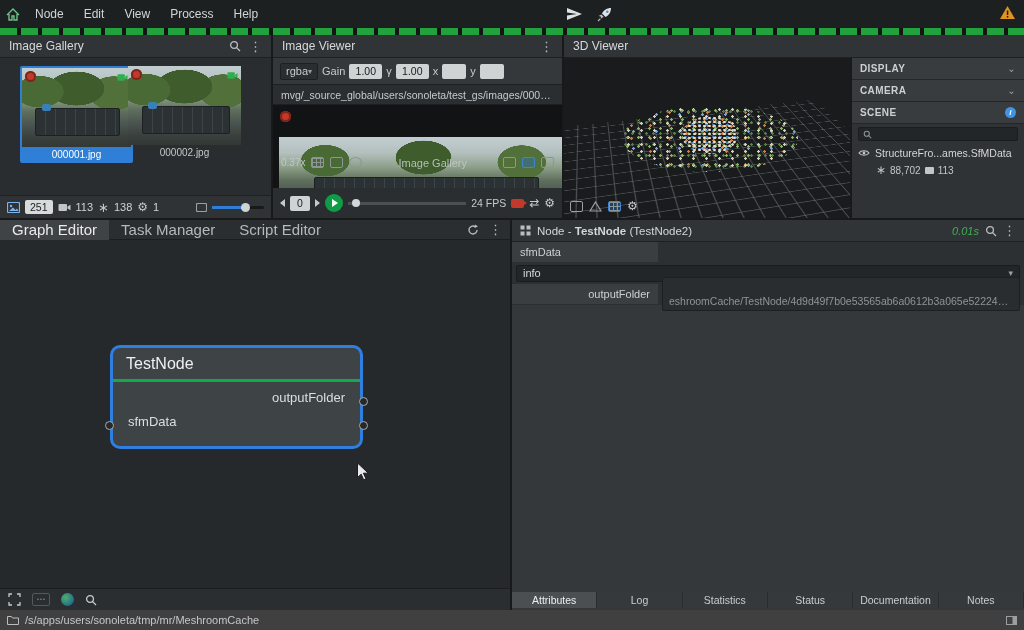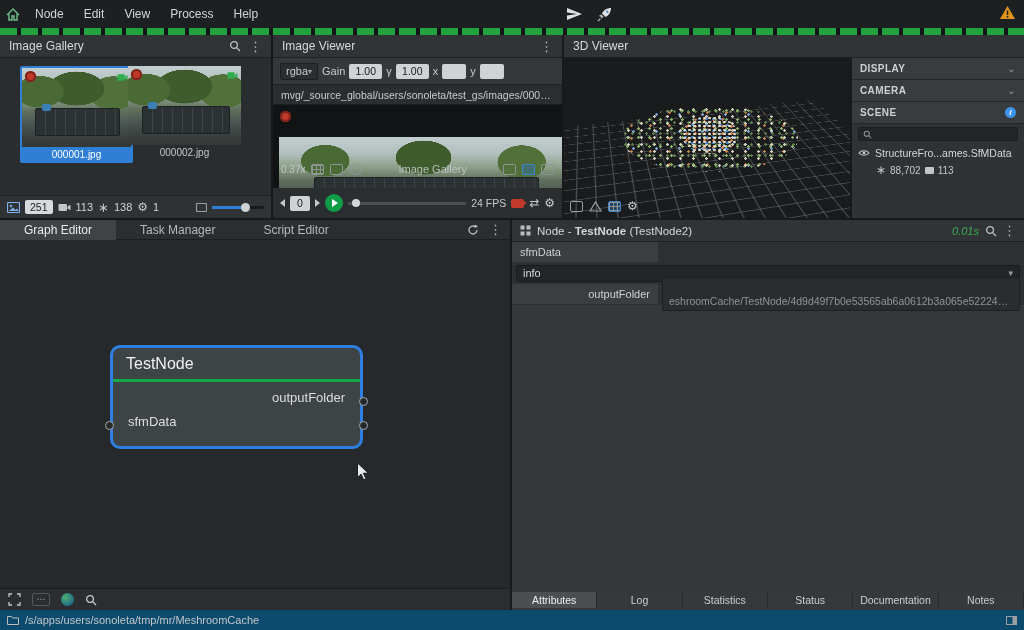--- a/index.html
+++ b/index.html
@@ -66,21 +66,21 @@
              line-height:15px; border-radius:2px; }
   .w33{width:33px;} .w24{width:24px;}
   .pathrow { height:21px; background:#2b2e30; border-top:1px solid #1d2021; border-bottom:1px solid #1d2021;
              font-size:10.5px; color:#c6cacb; line-height:20px; padding:0 8px; white-space:nowrap;
              overflow:hidden; text-overflow:ellipsis; }
   .viewarea { position:relative; height:83px; background:#111314; overflow:hidden; }
   .vphoto { position:absolute; left:6px; right:6px; top:32px; bottom:0; }
   .cacheicon { position:absolute; left:7px; top:6px; width:11px; height:11px; border-radius:50%;
                background:#c0392b; box-shadow:inset 0 0 0 2px #7e241b; }
   .overlaybar { position:absolute; left:4px; right:4px; bottom:13px; height:18px; display:flex;
-                align-items:flex-end; gap:6px; font-size:10px; color:#c3c7c9; padding:0 4px; }
+                align-items:flex-start; gap:6px; font-size:10px; color:#c3c7c9; padding:0 4px; }
   .ghost { flex:1; text-align:center; font-size:11px; color:rgba(195,200,202,.9); }
   .mini-ic { width:13px; height:11px; border:1px solid #8f9496; border-radius:2px; }
   .mini-ic.grid { background-image:repeating-linear-gradient(90deg,#8f9496 0 1px,transparent 1px 4px),
                   repeating-linear-gradient(0deg,#8f9496 0 1px,transparent 1px 4px); }
   .mini-ic.active { border-color:#3f86d0; background-color:rgba(47,110,180,.45); }
   .playbar { height:30px; background:#2b2e30; display:flex; align-items:center; gap:5px; padding:0 7px;
              font-size:10.5px; color:#c6cacb; }
   .tri { width:0; height:0; border-top:4px solid transparent; border-bottom:4px solid transparent; }
   .tri.left { border-right:5px solid #c6cacb; }
   .tri.right { border-left:5px solid #c6cacb; }
@@ -127,21 +127,21 @@
   .isearch { height:20px; display:flex; align-items:center; padding:0 6px; }
   .isearch .field { flex:1; height:14px; background:#232627; border:1px solid #1a1d1e; border-radius:2px;
                     display:flex; align-items:center; padding:0 4px; }
   .imedia { height:18px; display:flex; align-items:center; gap:5px; padding:0 6px; color:#d3d6d7; }
   .istats { height:16px; display:flex; align-items:center; gap:4px; padding:0 6px 0 24px; color:#c2c6c8; font-size:10px; }
   .cambox { width:9px; height:7px; background:#c2c6c8; border-radius:1px; }
 
   
   .graphpanel { position:absolute; left:0; top:220px; width:510px; height:390px; background:#26292b; }
   .tabbar { height:20px; background:#2b2e30; display:flex; align-items:center; border-bottom:1px solid #1b1d1f; }
-  .gtab { font-size:12px; color:#b4b9bb; padding:0 24px; line-height:20px; }
+  .gtab { font-size:15px; color:#b4b9bb; padding:0 12px; line-height:20px; }
   .gtab.active { background:#3f4346; color:#e8eaeb; }
   .tabbar-icons { margin-left:auto; display:flex; gap:10px; padding-right:8px; align-items:center; }
   .canvas { position:absolute; left:0; top:20px; right:0; bottom:22px; background:#26292b; }
   .node { position:absolute; left:110px; top:105px; width:253px; height:104px; background:#3e4346;
           border:3px solid #2e7fe0; border-radius:10px; }
   .node-title { font-size:16px; color:#eef0f0; padding:7px 13px 6px; }
   .node-green { height:3px; background:#10a94c; }
   .node-attr { font-size:13px; color:#dcdfe0; height:24px; line-height:24px; }
   .node-attr.out { text-align:right; padding-right:15px; margin-top:4px; }
   .node-attr.in { text-align:left; padding-left:15px; }
@@ -170,21 +170,21 @@
   .dropdown .caret { margin-left:auto; color:#9aa0a2; font-size:9px; }
   .valfield { flex:1; height:17px; background:#2a2d2f; border:1px solid #1d2021; border-radius:2px;
               font-size:10.5px; color:#8f9496; line-height:15px; padding:16px 6px; white-space:nowrap;
               overflow:hidden; text-overflow:ellipsis; min-width:0; }
   .ntabs { position:absolute; left:0; right:0; bottom:2px; height:16px; display:flex; }
   .ntab { flex:1; background:#36393b; border-right:1px solid #2a2d2f; font-size:10.5px; color:#c9cdcf;
           text-align:center; line-height:16px; }
   .ntab.active { background:#4b4f52; color:#eceeee; }
 
   
-  .statusbar { position:absolute; left:0; top:610px; width:1024px; height:20px; background:#0c4a6e;
+  .statusbar { position:absolute; left:0; top:610px; width:1024px; height:20px; background:#404040;
                display:flex; align-items:center; gap:6px; padding:0 7px; font-size:11px; color:#c3c7c9; }
 </style>
 </head>
 <body>
 
 <div class="app">
 
   <div class="menubar">
     <span class="home icon">
       <svg width="14" height="13" viewBox="0 0 14 13">

